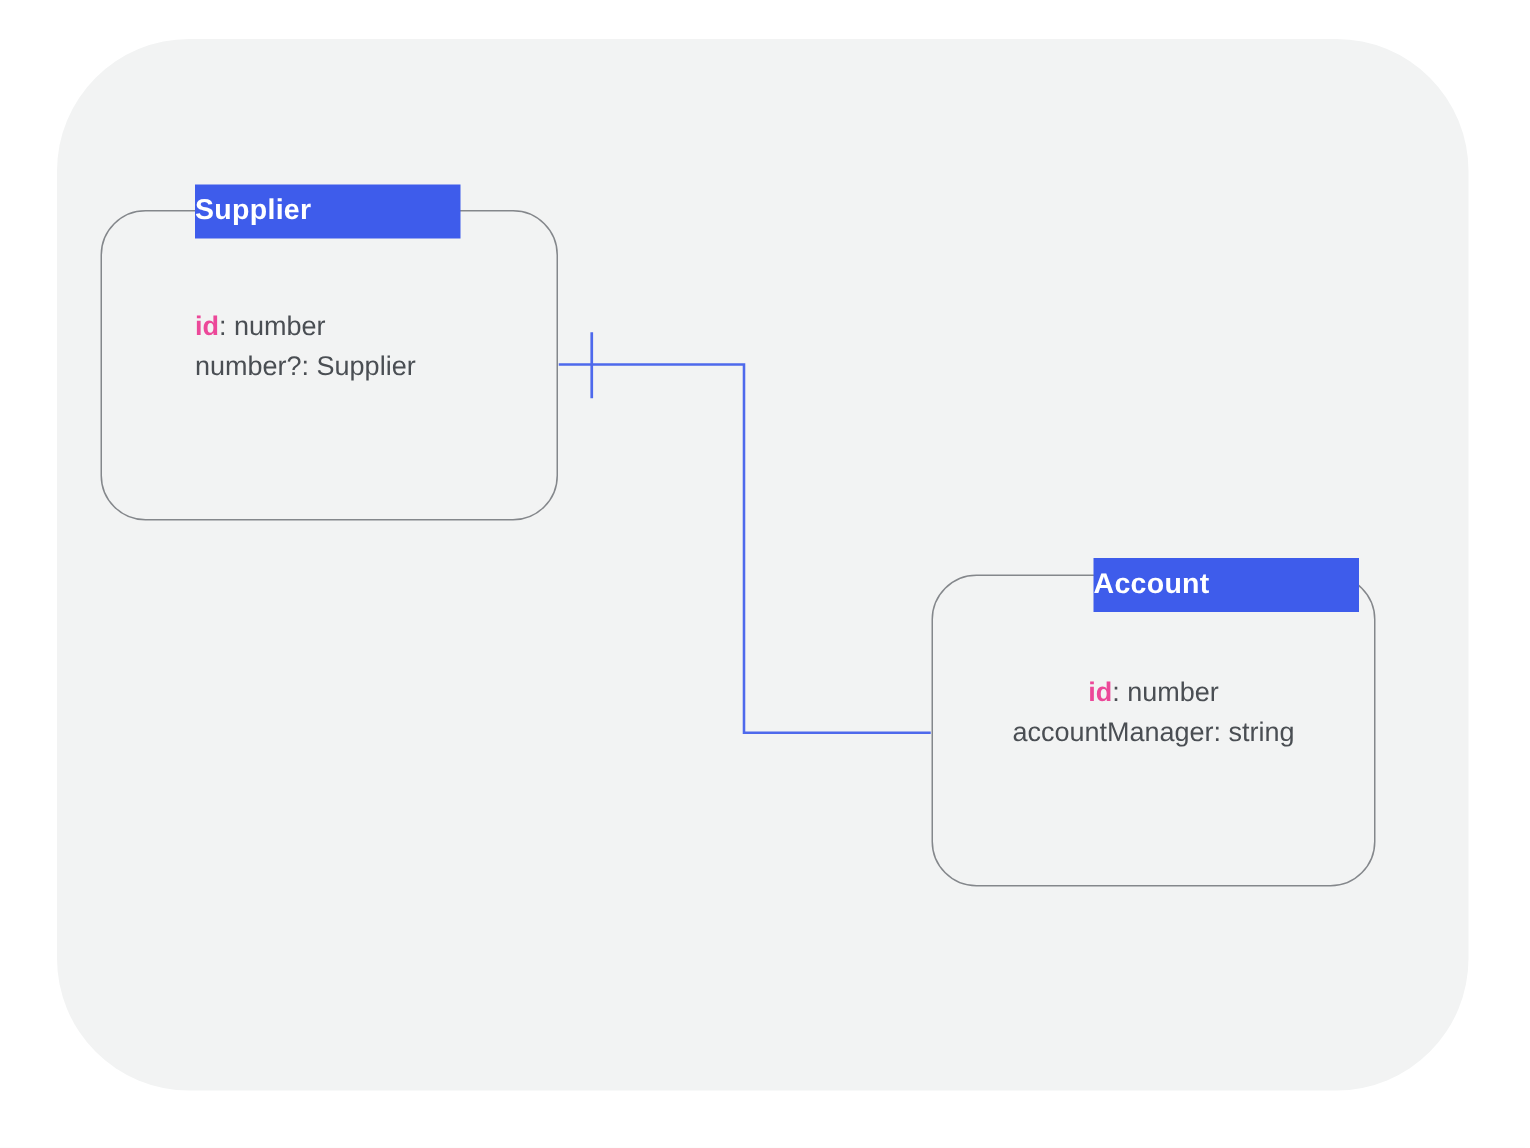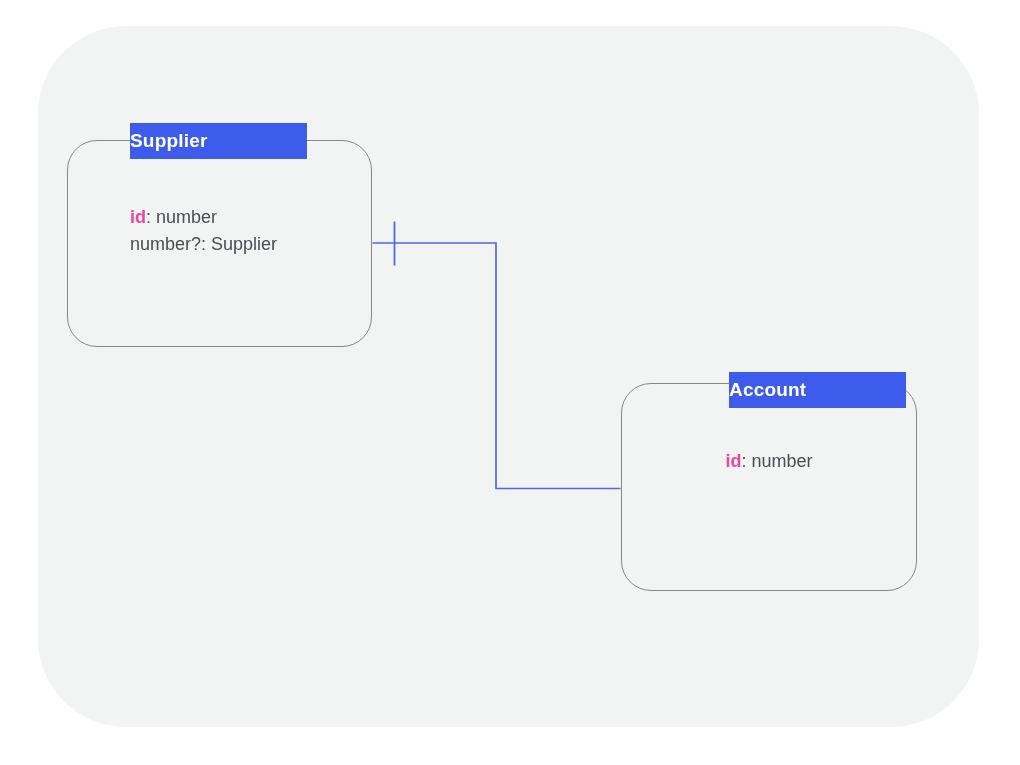--- a/index.html
+++ b/index.html
@@ -91,15 +91,16 @@
       <div class="field"><span class="fname">number?</span><span class="ftype">: Supplier</span></div>
     </div>
   </div>
 
   <div class="entity entity-account">
     <div class="entity-header">
       <span>Account</span>
     </div>
     <div class="fields">
       <div class="field"><span class="fname bold">id</span><span class="ftype">: number</span></div>
+      <div class="field"><span class="fname">accountManager</span><span class="ftype">: string</span></div>
     </div>
   </div>
 </div>
 
 </body></html>

